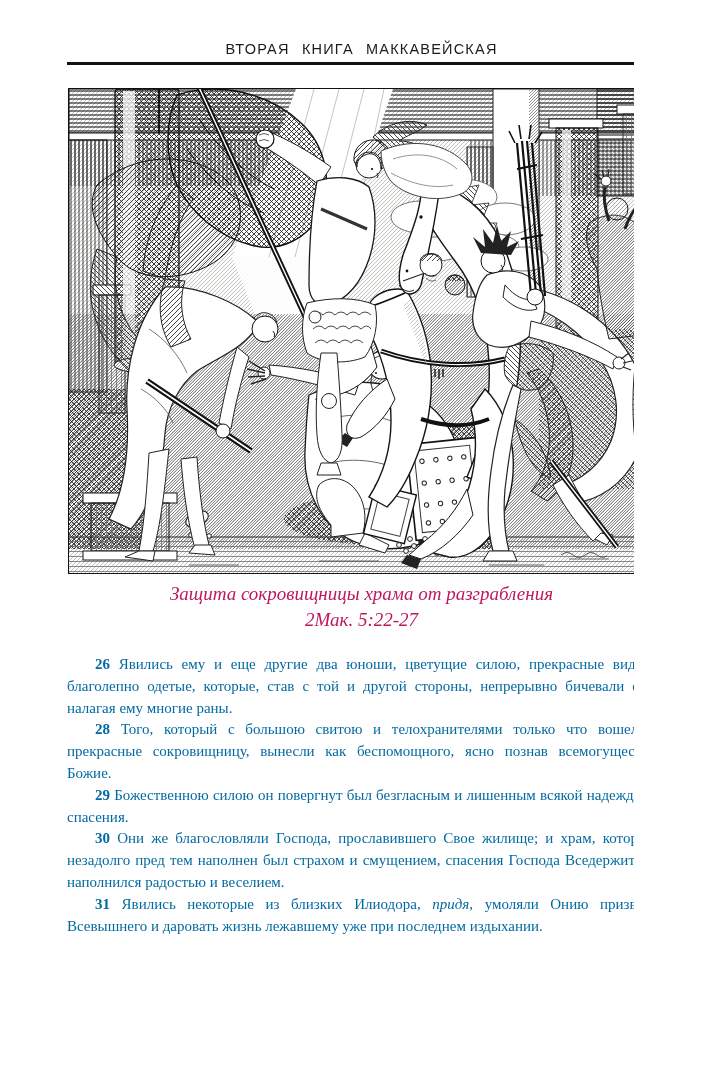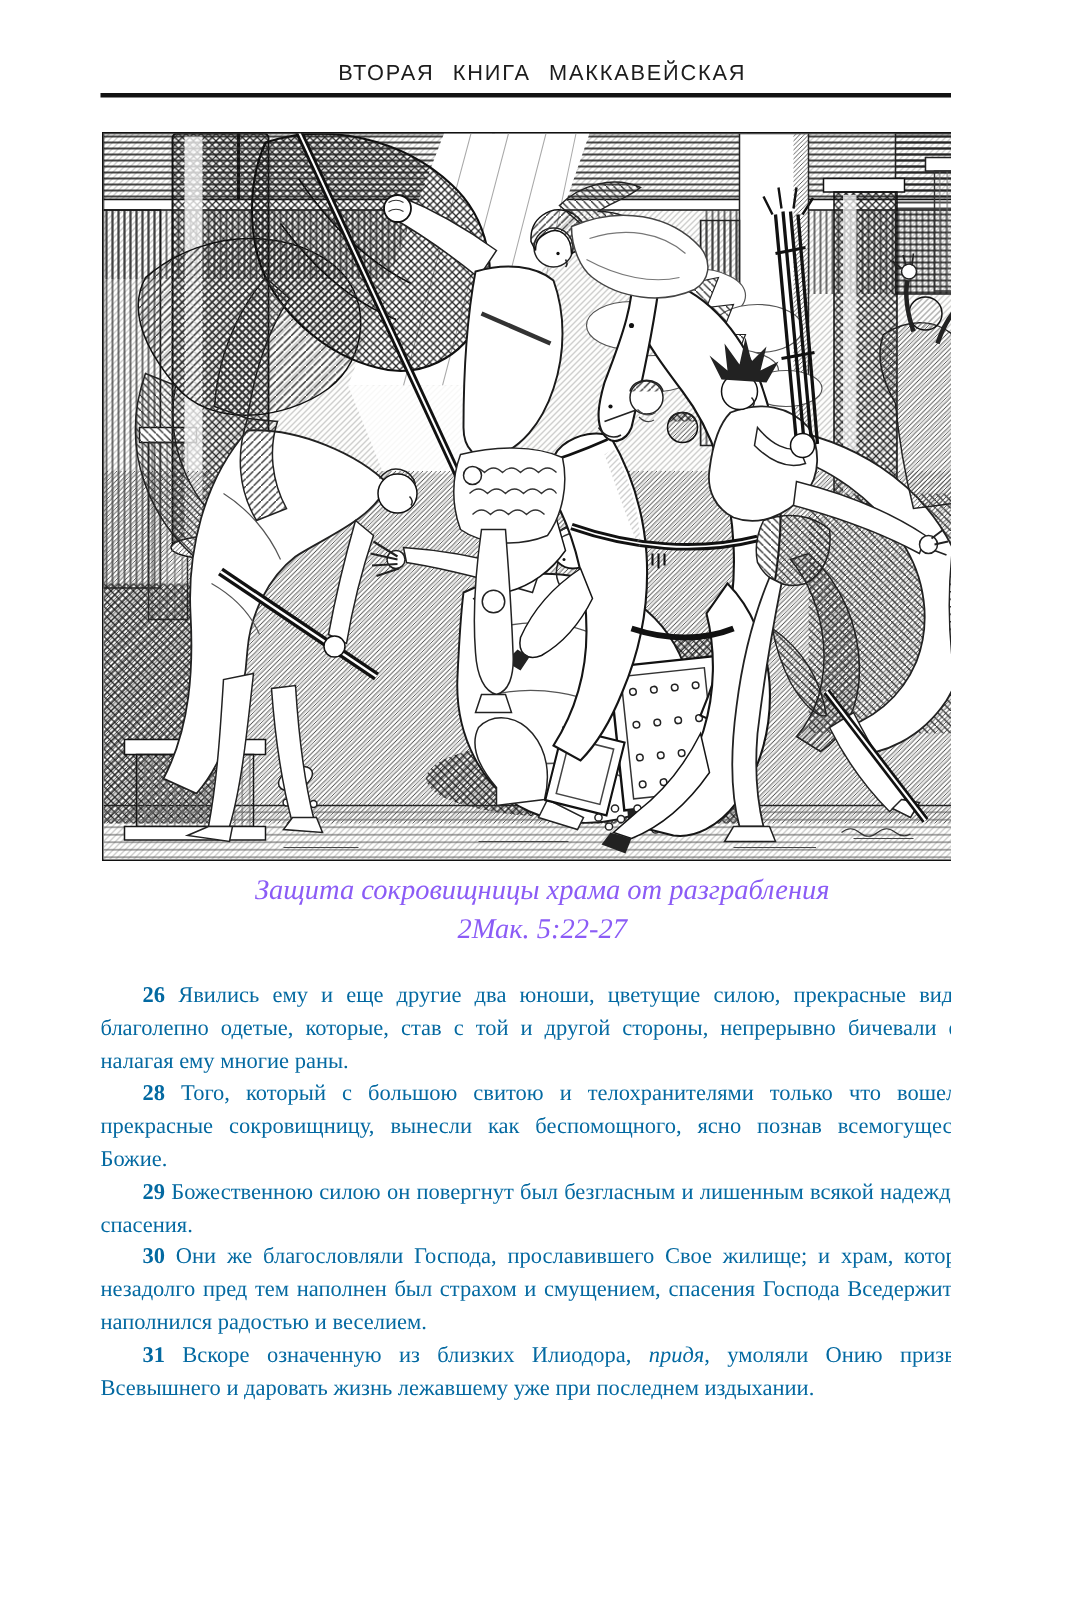--- a/index.html
+++ b/index.html
@@ -11,21 +11,21 @@
     font-size:14.5px;letter-spacing:1.2px;word-spacing:7px;color:#1c1c1c;}
   .rh-num{position:absolute;right:0;top:-2px;font-family:"Liberation Serif",serif;
     font-size:14px;color:#1c1c1c;}
   .head-rule{position:absolute;left:67px;top:62px;width:589px;height:2.6px;background:#121212;}
 
   .figure{position:absolute;left:68px;top:88px;width:583px;height:484px;
     border:1.6px solid #101010;background:#fdfdfc;}
   .figure svg{display:block;width:100%;height:100%;}
 
   .caption{position:absolute;left:67px;top:581px;width:589px;text-align:center;
-    font-style:italic;font-size:19px;line-height:26px;color:#8b5cf6;}
+    font-style:italic;font-size:19px;line-height:26px;color:#be185d;}
 
   .verses{position:absolute;left:67px;top:654px;width:589px;}
   .verses p{margin:0;font-size:15px;line-height:21.8px;text-align:justify;
     text-indent:28px;color:#0369a1;hyphens:auto;-webkit-hyphens:auto;}
   .verses b{font-weight:bold;}
 </style>
 </head>
 <body>
 
 <div class="page">
@@ -314,16 +314,16 @@
   <div class="caption">
     <div>Защита сокровищницы храма от разграбления</div>
     <div>2Мак. 5:22-27</div>
   </div>
 
   <div class="verses">
       <p><b>26</b>&nbsp;<span>Явились ему и еще другие два юноши, цветущие силою, прекрасные видом, благолепно одетые, которые, став с той и другой стороны, непрерывно бичевали его, налагая ему многие раны.</span></p>
       <p><b>28</b>&nbsp;<span>Того, который с большою свитою и телохранителями только что вошел в прекрасные сокровищницу, вынесли как беспомощного, ясно познав всемогущество Божие.</span></p>
       <p><b>29</b>&nbsp;<span>Божественною силою он повергнут был безгласным и лишенным всякой надежды и спасения.</span></p>
       <p><b>30</b>&nbsp;<span>Они же благословляли Господа, прославившего Свое жилище; и храм, который незадолго пред тем наполнен был страхом и смущением, спасения Господа Вседержителя наполнился радостью и веселием.</span></p>
-      <p><b>31</b>&nbsp;<span>Вскоре означенную из близких Илиодора, </span><i>придя</i><span>, умоляли Онию призвать Всевышнего и даровать жизнь лежавшему уже при последнем издыхании.</span></p>
+      <p><b>31</b>&nbsp;<span>Явились некоторые из близких Илиодора, </span><i>придя</i><span>, умоляли Онию призвать Всевышнего и даровать жизнь лежавшему уже при последнем издыхании.</span></p>
     </div>
 
 </div>
 
 </body></html>

